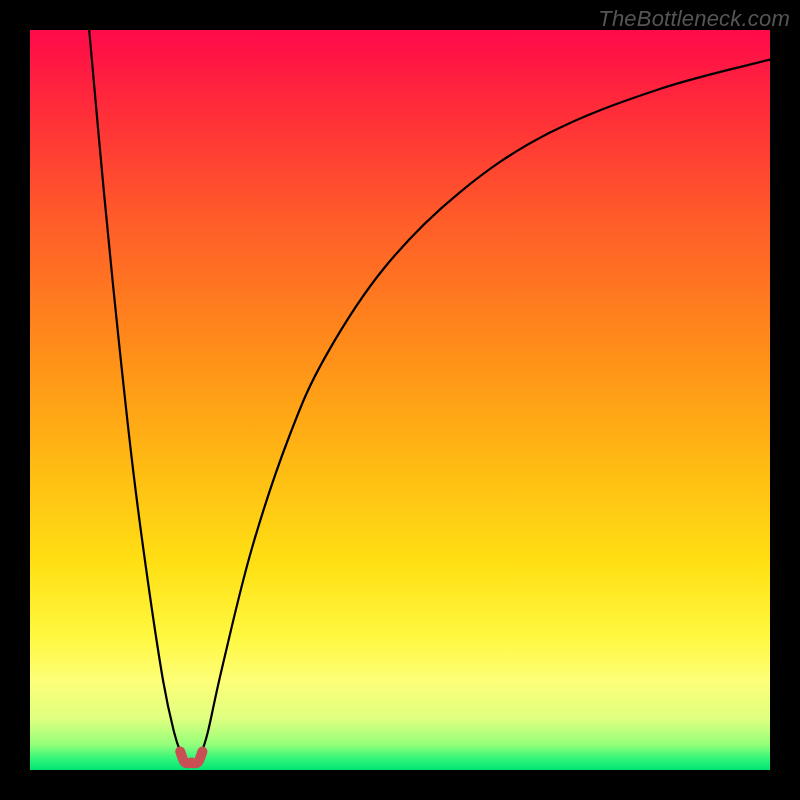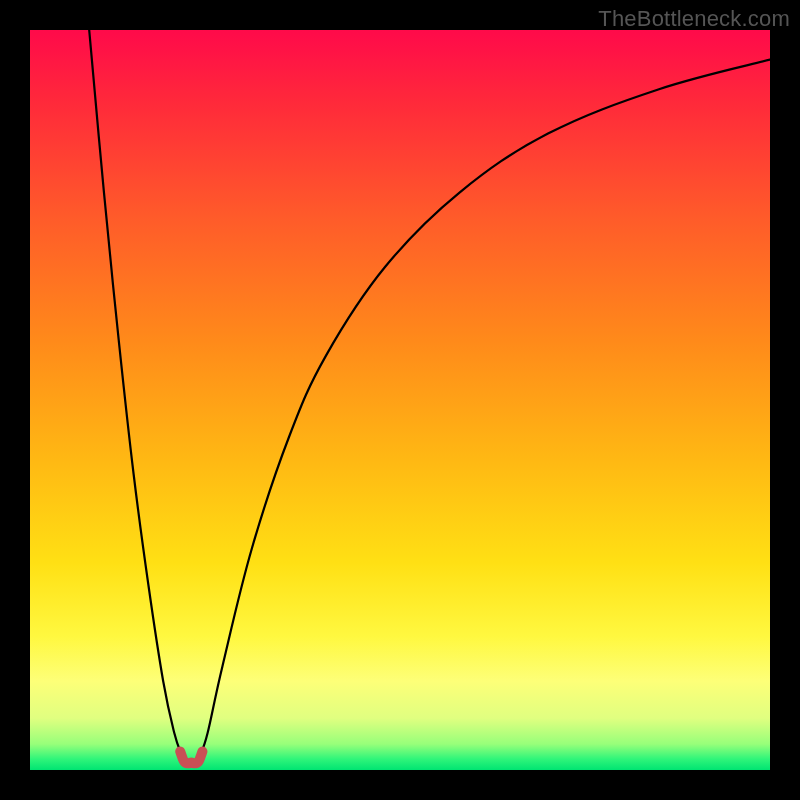--- a/index.html
+++ b/index.html
@@ -27,20 +27,21 @@
   }
   .watermark {
     position: absolute;
     top: 6px;
     right: 10px;
     color: #555;
     font-size: 22px;
     font-weight: 500;
     letter-spacing: 0.2px;
     z-index: 5;
+    font-style: italic;
   }
   svg { display: block; }
 </style>
 </head>
 <body>
 
 <div class="frame">
   <div class="watermark">TheBottleneck.com</div>
   <div class="plot">
     <svg id="chart-svg" width="740" height="740" viewBox="0 0 740 740" preserveAspectRatio="none">

